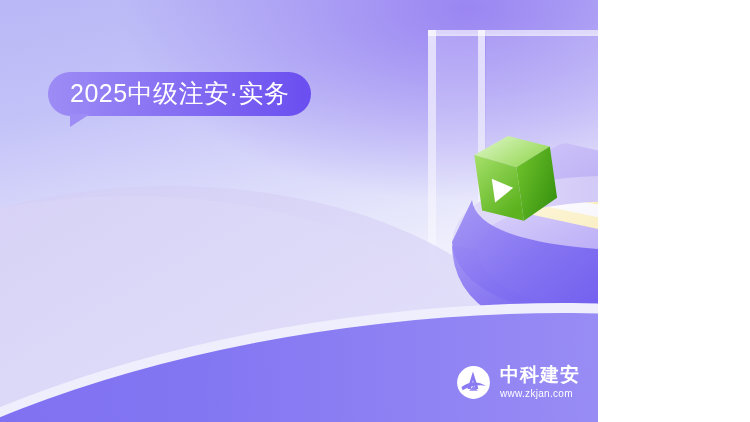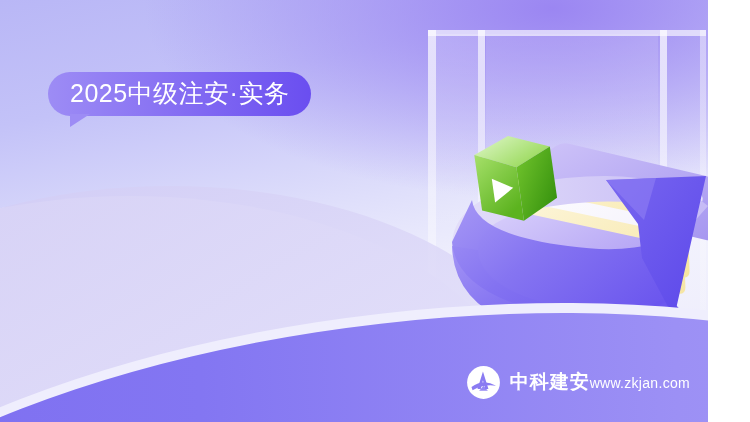--- a/index.html
+++ b/index.html
@@ -1,20 +1,20 @@
 <!DOCTYPE html>
 <html><head>
 <meta charset="utf-8">
 <style>
   html,body{margin:0;padding:0;background:#fff;}
   body{font-family:"Liberation Sans","DejaVu Sans",sans-serif;}
 
   #poster{
     position:relative;
-    width:708px;height:422px;
+    width:598px;height:422px;
     overflow:hidden;
     background:
       radial-gradient(120% 95% at 78% 2%, #9b86f2 0%, rgba(155,134,242,0) 48%),
       linear-gradient(168deg,#b9b7f6 0%, #c3c2f8 22%, #dfdffb 48%, #f2f2fd 66%, #eceafb 100%);
   }
 
   
   .bg-layer{position:absolute;inset:0;overflow:hidden;}
 
   
@@ -104,27 +104,27 @@
     font-family:"Liberation Sans","DejaVu Sans",sans-serif;
     text-shadow:none;
   }
 
   
   .illo{position:absolute;left:416px;top:28px;width:334px;height:330px;}
 
   
   .logo{position:absolute;right:18px;bottom:22px;display:flex;align-items:center;gap:9px;}
   .logo-mark{width:35px;height:35px;flex:0 0 auto;}
-  .logo-txt{display:flex;flex-direction:row;justify-content:center;}
+  .logo-txt{display:flex;flex-direction:column;justify-content:center;}
   .logo-name{
     color:#ffffff;font-size:19px;font-weight:bold;line-height:1.05;letter-spacing:1px;
     font-family:"Liberation Sans","DejaVu Sans",sans-serif;
   }
   .logo-url{
-    color:#ffffff;font-size:14px;line-height:1.3;letter-spacing:.3px;margin-top:2px;
+    color:#ffffff;font-size:10px;line-height:1.3;letter-spacing:.3px;margin-top:2px;
     font-family:"Liberation Sans","DejaVu Sans",sans-serif;
   }
 </style>
 </head>
 <body>
 
 <div id="poster">
 
   <div class="bg-layer">
     <div class="bar-top"></div>

